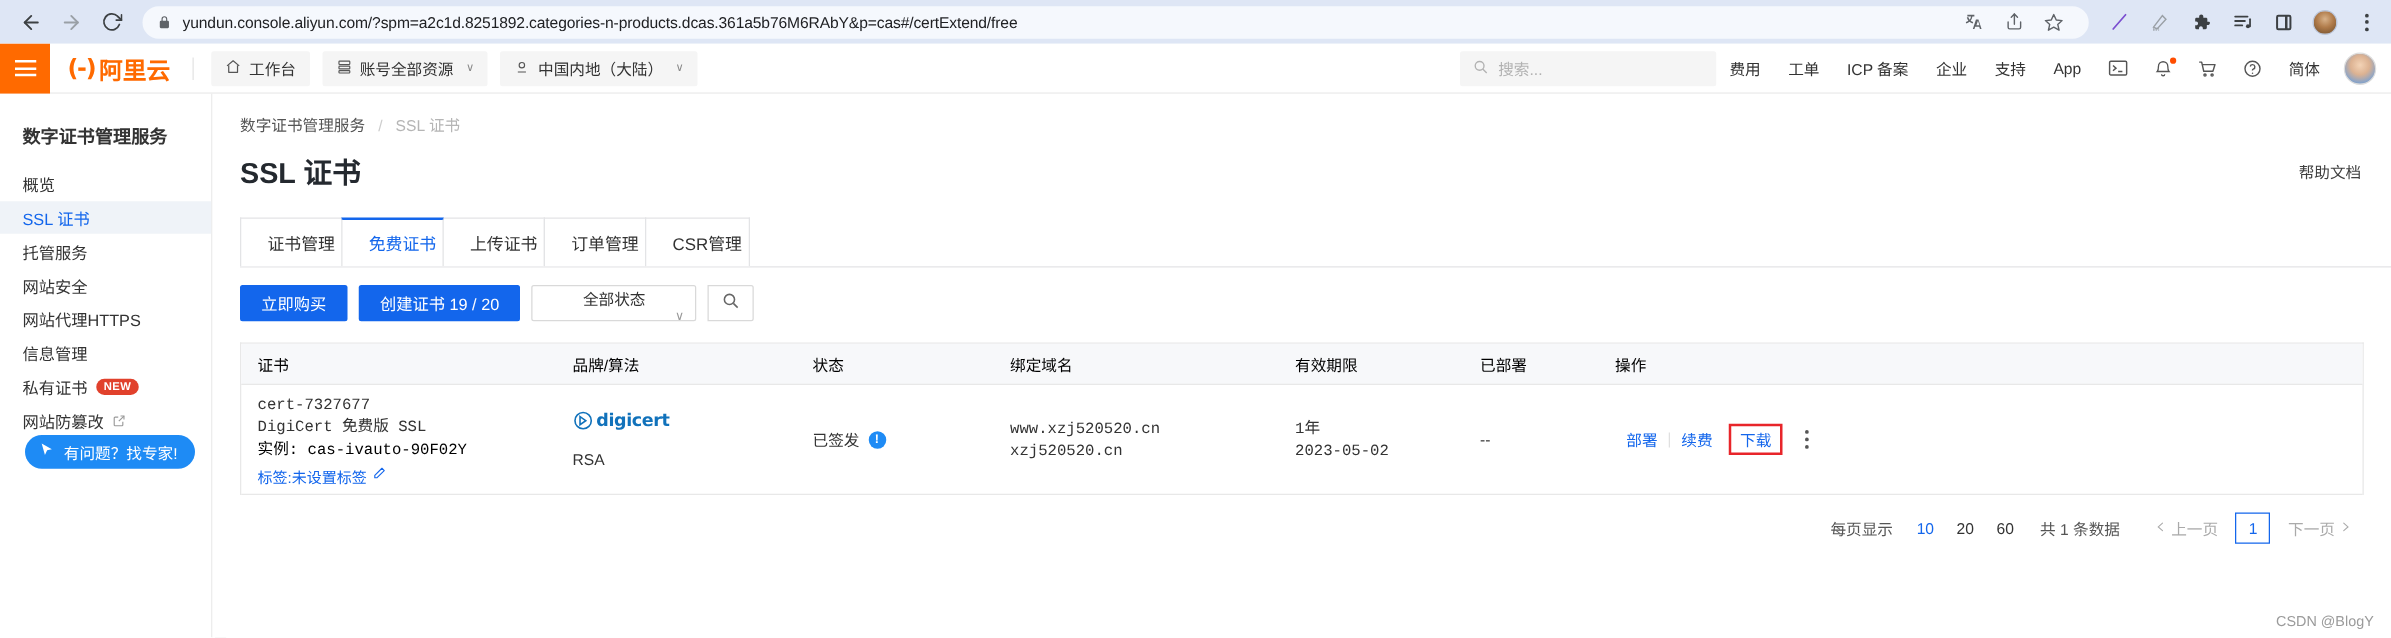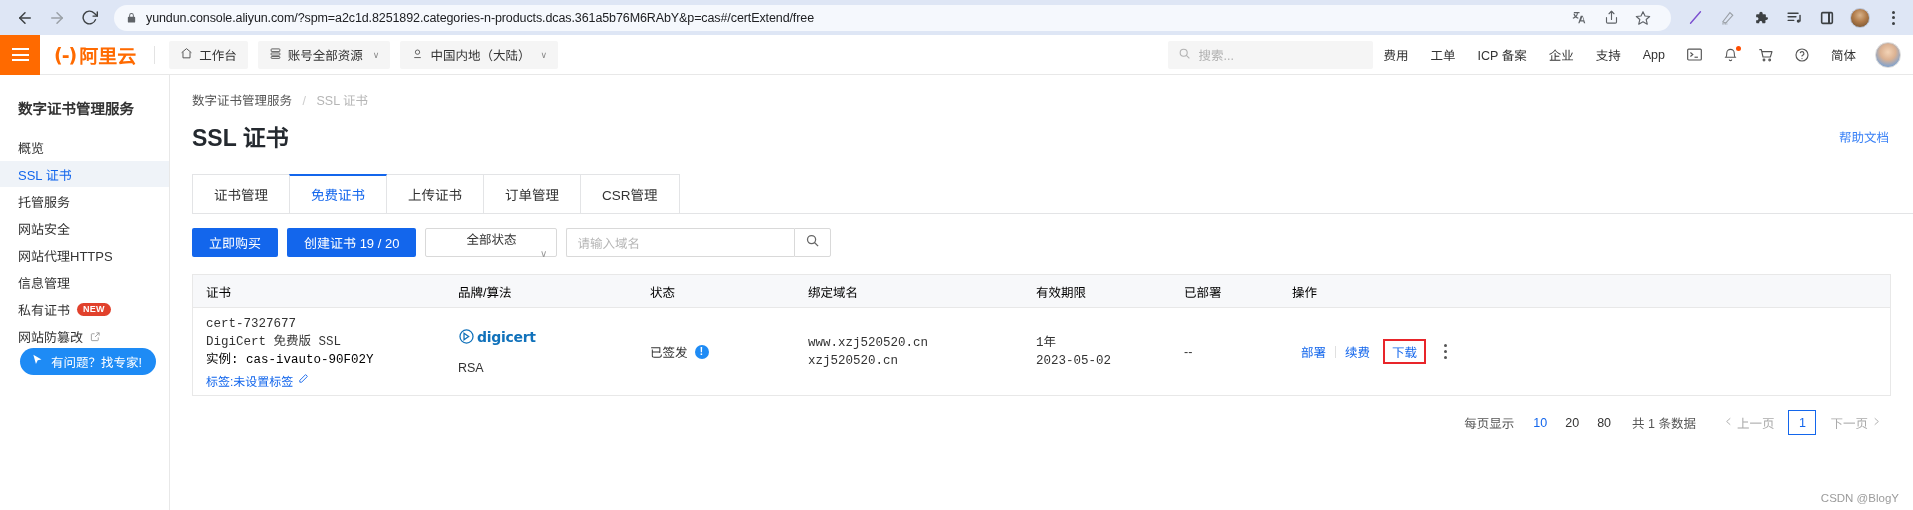--- a/index.html
+++ b/index.html
@@ -110,26 +110,26 @@
     gap: 6px; padding: 0 14px 0 11px; white-space: nowrap;
   }
 
   
   .main { flex: 1 1 auto; background: #fff; padding: 0 0 0 0; position: relative; overflow: hidden; }
   .breadcrumb { font-size: 12.5px; color: #555; padding: 15px 0 0 22px; }
   .breadcrumb .sep { color: #ccc; margin: 0 7px; }
   .breadcrumb .cur { color: #b5b5b5; }
   .page-head { display: flex; align-items: flex-start; padding: 10px 24px 0 22px; }
   .page-title { font-size: 23px; color: #24292f; font-weight: bold; }
-  .help-link { margin-left: auto; font-size: 12.5px; color: #3b82f6; padding-top: 8px; }
+  .help-link { margin-left: auto; font-size: 12.5px; color: #404040; padding-top: 8px; }
 
   
   .tabs { display: flex; margin: 21px 0 0 22px; border-bottom: 1px solid #e3e4e6; padding-right: 24px;}
   .tab {
-    padding: 9px 21px 9px 21px; font-size: 13.5px; color: #333;
+    padding: 9px 5px 9px 21px; font-size: 13.5px; color: #333;
     border: 1px solid #e3e4e6; border-bottom: none; background: #fff;
     margin-right: -1px; position: relative; white-space: nowrap;
   }
   .tab.active { color: #1366ec; border-top: 2px solid #1366ec; padding-top: 8px; z-index: 2; }
   .tabs .filler { flex: 1 1 auto; }
 
   
   .toolbar { display: flex; align-items: center; gap: 9px; padding: 14px 0 0 22px; }
   .btn-primary {
     background: #1366ec; color: #fff; font-size: 13px; height: 29px; padding: 0 17px;
@@ -477,21 +477,20 @@
     </div>
 
     <div class="toolbar">
       <div class="btn-primary">立即购买</div>
       <div class="btn-primary">创建证书 19 / 20</div>
       <div class="select-box">
         <span>全部状态</span>
         <span class="cdown">∨</span>
       </div>
       <div class="search-wrap">
-        <div class="search-input">请输入域名</div>
         <div class="search-btn">
           <span>
             <svg width="15" height="15" viewBox="0 0 24 24" fill="none" stroke="#666" stroke-width="2">
                 <circle cx="10.5" cy="10.5" r="6.5"></circle>
                 <line x1="15.5" y1="15.5" x2="21" y2="21"></line>
               </svg>
           </span>
         </div>
       </div>
     </div>
@@ -567,21 +566,21 @@
               </span>
           </div>
         </div>
       </div>
     </div>
 
     <div class="pager">
       <span class="lbl">每页显示</span>
       <span class="pg-num sel">10</span>
       <span class="pg-num">20</span>
-      <span class="pg-num">80</span>
+      <span class="pg-num">60</span>
       <span class="total">共 1 条数据</span>
       <span class="pg-arrow">
         <span>
           <svg width="9" height="11" viewBox="0 0 24 24" fill="none" stroke="#aaa" stroke-width="2.4" stroke-linecap="round">
               <polyline points="16 4 7 12 16 20"></polyline>
             </svg>
         </span>
         <span>上一页</span>
       </span>
       <span class="pg-box">1</span>

